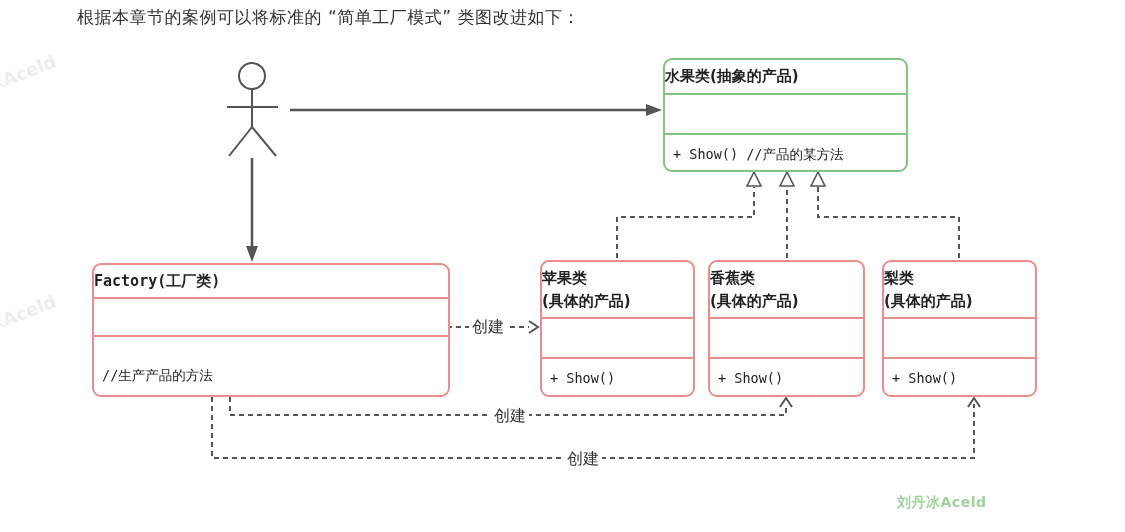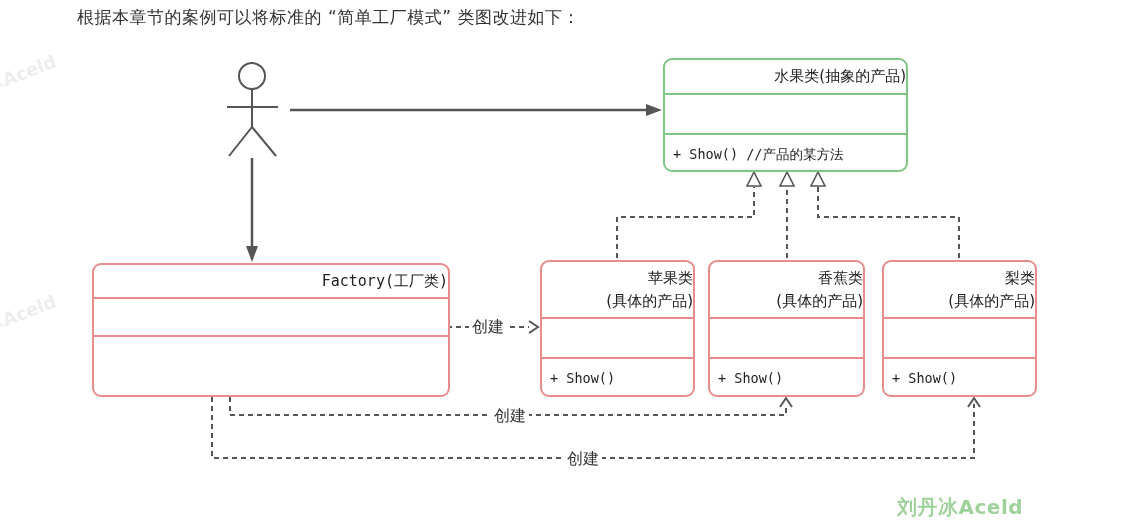--- a/index.html
+++ b/index.html
@@ -21,36 +21,36 @@
     position:absolute;box-sizing:border-box;background:#fff;
     border:2px solid;border-radius:9px;display:flex;flex-direction:column;
   }
   .uml-box.green{border-color:#7fc682;}
   .uml-box.red{border-color:#ea8c8b;}
   .uml-box .row{box-sizing:border-box;}
   .uml-box .row + .row{border-top:2px solid;}
   .uml-box.green .row + .row{border-top-color:#7fc682;}
   .uml-box.red .row + .row{border-top-color:#ea8c8b;}
   .row.title{
-    display:flex;flex-direction:column;align-items:flex-end;justify-content:center;
-    font-weight:normal;font-size:15px;color:#222;line-height:23px;text-align:center;
+    display:flex;flex-direction:column;align-items:flex-start;justify-content:center;
+    font-weight:bold;font-size:15px;color:#222;line-height:23px;text-align:center;
   }
   .row.title .code{font-family:"DejaVu Sans Mono","Liberation Mono",monospace;}
   .row.attrs{flex:0 0 auto;}
   .row.methods{
     flex:1 1 auto;font-family:"DejaVu Sans Mono","Liberation Mono",monospace;
     font-size:13.5px;color:#222;padding:8px 8px;display:flex;flex-direction:column;justify-content:flex-end;
   }
   .row.methods .m{line-height:23px;white-space:nowrap;}
   .edge-label{
     position:absolute;transform:translate(-50%,-50%);background:#fff;
     padding:0 3px;font-size:16px;color:#333;white-space:nowrap;
   }
   .brand-wm{
-    position:absolute;left:897px;top:494px;font-size:20px;font-weight:bold;color:#9fd29b;
+    position:absolute;left:897px;top:494px;font-size:14px;font-weight:bold;color:#9fd29b;
     letter-spacing:.5px;
   }
 </style>
 </head>
 <body>
 
 <div class="stage">
 
   <div class="page-title">根据本章节的案例可以将标准的 “简单工厂模式” 类图改进如下：</div>
 
@@ -106,20 +106,21 @@
       <div class="m">+ Show() //产品的某方法</div>
     </div>
   </div>
 
   <div class="uml-box red" style="left:80px;top:263px;width:358px;height:134px;margin-left:12px;">
     <div class="row title" style="flex:0 0 32px;">
       <span class="code">Factory(工厂类)</span>
     </div>
     <div class="row attrs" style="height:38px;"></div>
     <div class="row methods">
+      <div class="m">//生产产品的方法</div>
     </div>
   </div>
 
   <div class="uml-box red" style="left:540px;top:260px;width:155px;height:137px;">
     <div class="row title" style="flex:0 0 55px;">
       <span>苹果类</span>
       <span>(具体的产品)</span>
     </div>
     <div class="row attrs" style="height:40px;"></div>
     <div class="row methods">

